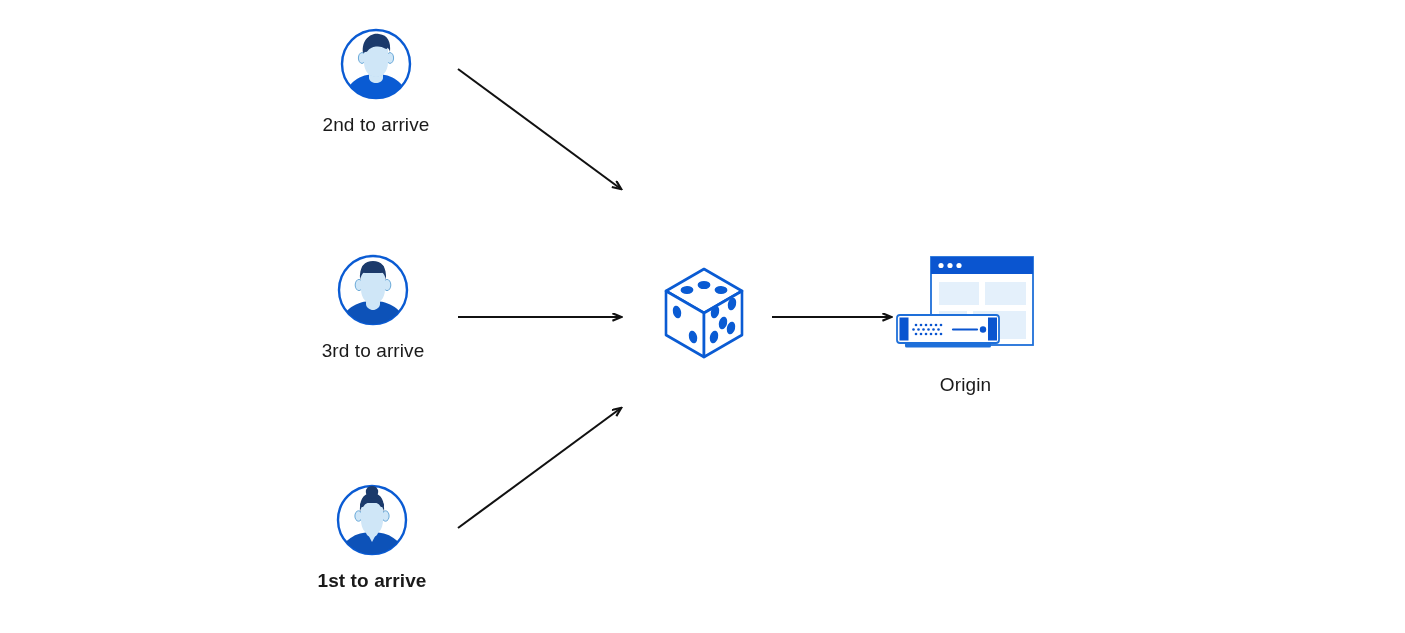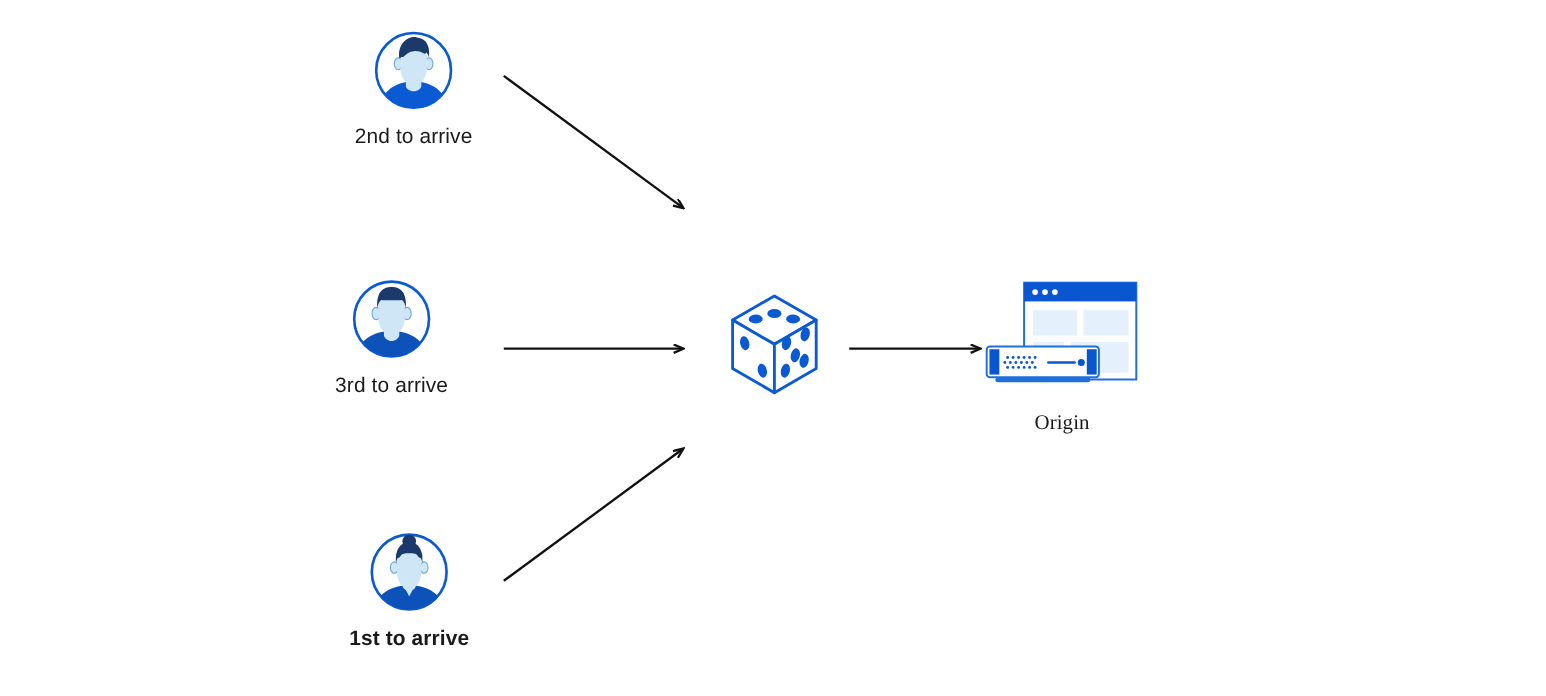--- a/index.html
+++ b/index.html
@@ -39,28 +39,28 @@
   #arrow-layer {
     position: absolute;
     left: 0;
     top: 0;
     width: 1405px;
     height: 633px;
     pointer-events: none;
   }
   
   #user-2nd   { left: 306px; top: 26px;  width: 140px; }
-  #user-3rd   { left: 286px; top: 252px; width: 140px; }
+  #user-3rd   { left: 303px; top: 252px; width: 140px; }
   #user-1st   { left: 302px; top: 482px; width: 140px; font-weight: bold; }
   #dice-node  { left: 660px; top: 265px; width: 88px; }
   #origin-node{ left: 893px; top: 253px; width: 145px; }
   #user-2nd .node-label   { margin-top: 12px; }
   #user-3rd .node-label   { margin-top: 12px; }
   #user-1st .node-label   { margin-top: 12px; }
-  #origin-node .node-label{ margin-top: 13px; font-family: Liberation Serif, serif; }
+  #origin-node .node-label{ margin-top: 13px; }
 </style>
 </head>
 <body>
 
 <div id="canvas">
 
   <svg id="arrow-layer" viewBox="0 0 1405 633" xmlns="http://www.w3.org/2000/svg">
     <defs>
       <marker id="ah" markerWidth="11" markerHeight="11" refX="9.2" refY="4.2" orient="auto" markerUnits="userSpaceOnUse">
         <path d="M0.6,0.4 L9.6,4.2 L0.6,8.0" fill="none" stroke="#111111" stroke-width="2.1" stroke-linecap="butt" stroke-linejoin="miter"></path>

